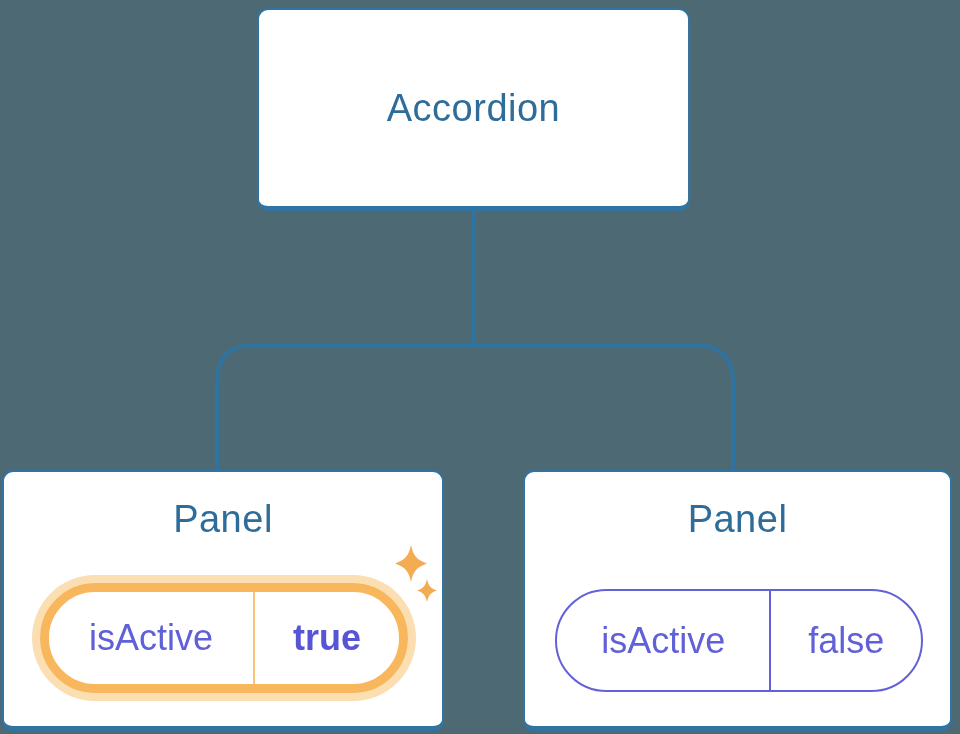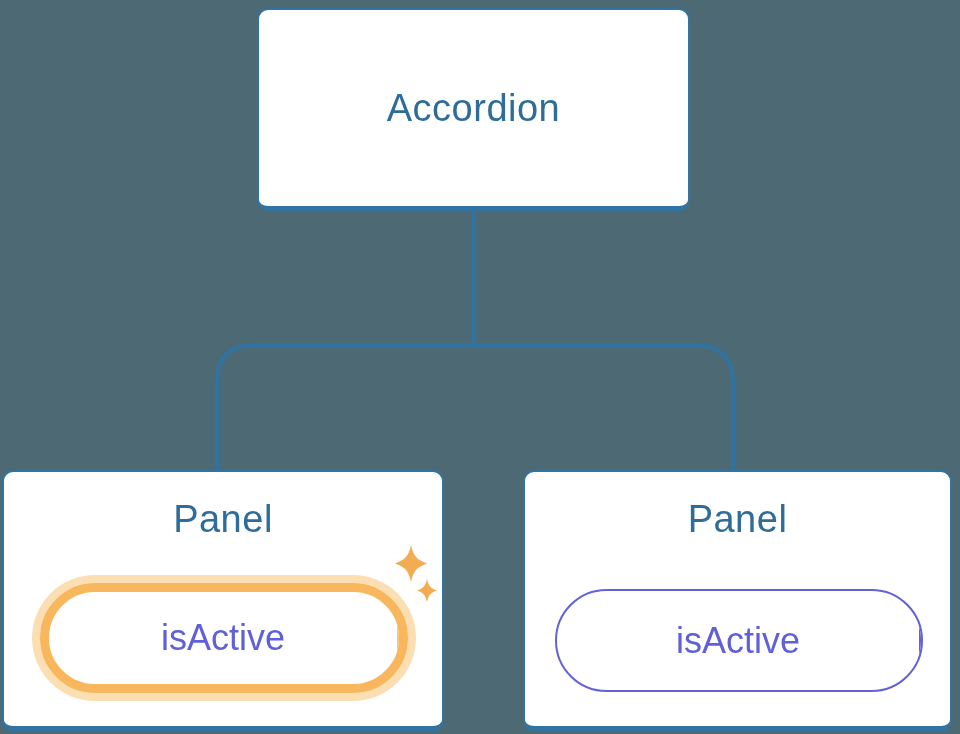--- a/index.html
+++ b/index.html
@@ -111,32 +111,34 @@
   <div class="card root-card">
     <span class="card-title">Accordion</span>
   </div>
 
   <div class="card panel-card panel-left">
     <span class="card-title">Panel</span>
 
     <div class="pill pill-active">
       <span class="pill-cell name">isActive</span>
       <span class="pill-divider divider-orange"></span>
+      <span class="pill-cell value value-bold">true</span>
     </div>
 
     <svg class="sparkles" viewBox="0 0 56 66" xmlns="http://www.w3.org/2000/svg">
       <path fill="#F4AC52" d="M29 5 C31.6 16.5 34.6 19.5 45 23.5 C34.6 27.5 31.6 30.5 29 42
                C26.4 30.5 23.4 27.5 13 23.5 C23.4 19.5 26.4 16.5 29 5 Z"></path>
       <path fill="#F4AC52" d="M45 39 C46.7 46.2 48.6 48.2 55 50.5 C48.6 52.8 46.7 54.8 45 62
                C43.3 54.8 41.4 52.8 35 50.5 C41.4 48.2 43.3 46.2 45 39 Z"></path>
     </svg>
   </div>
 
   <div class="card panel-card panel-right">
     <span class="card-title">Panel</span>
 
     <div class="pill pill-inactive">
       <span class="pill-cell name">isActive</span>
       <span class="pill-divider divider-purple"></span>
+      <span class="pill-cell value">false</span>
     </div>
   </div>
 
 </div>
 
 </body></html>

